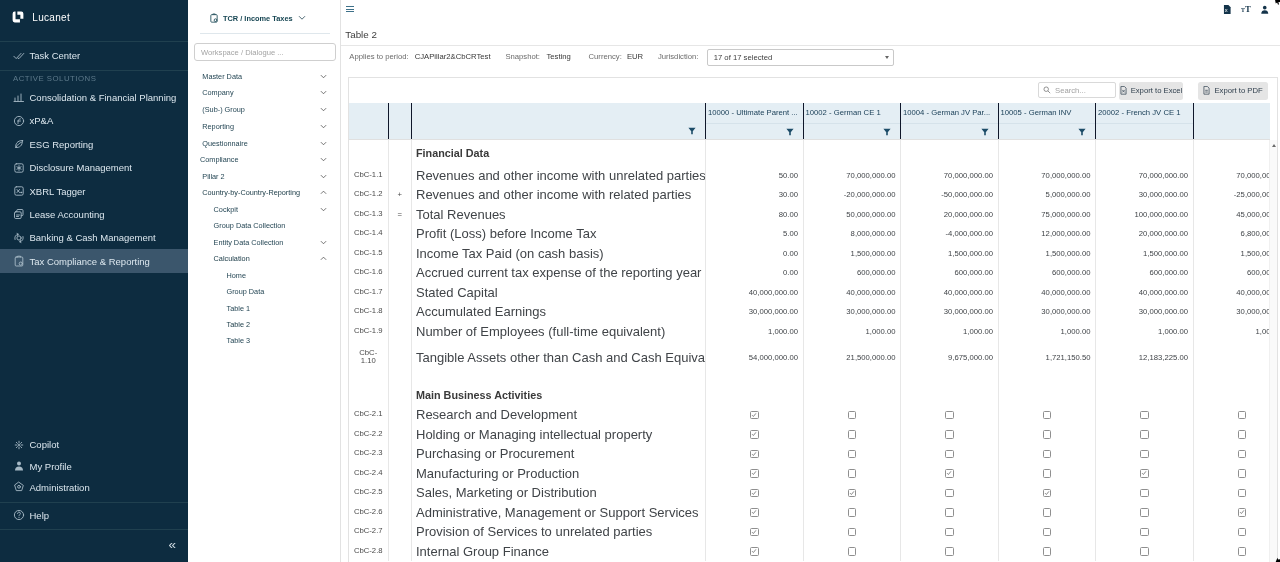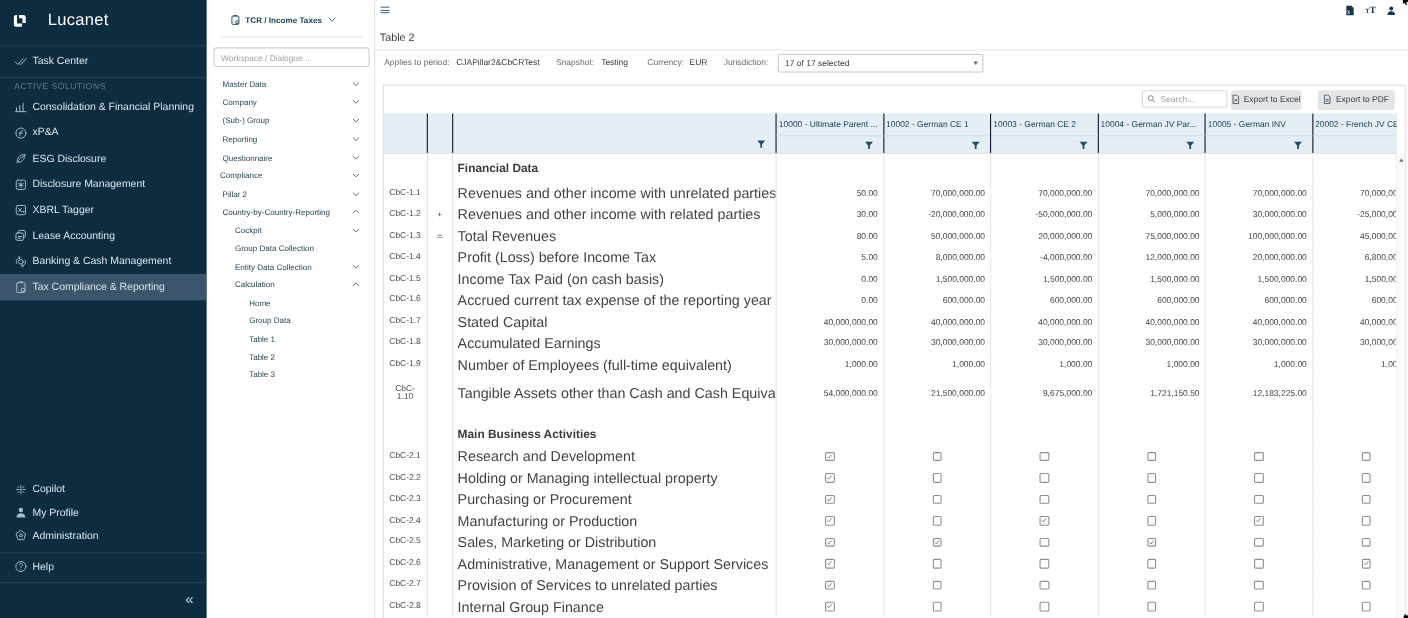--- a/index.html
+++ b/index.html
@@ -1,17 +1,17 @@
 <!DOCTYPE html>
 <html><head><meta charset="utf-8"><style>
 *{margin:0;padding:0;box-sizing:border-box}
 html,body{width:1280px;height:562px;overflow:hidden;background:#fff;font-family:"Liberation Sans",sans-serif;position:relative}
 #sb{position:absolute;left:0;top:0;width:188px;height:562px;background:#0d2c40;color:#dce7ee}
 #sb .logo{position:absolute;left:11.3px;top:10.2px;display:flex;align-items:center}
-#sb .logo span{margin-left:18px;font-size:15px;letter-spacing:.3px;color:#fff}
+#sb .logo span{margin-left:7px;font-size:10px;letter-spacing:.3px;color:#fff}
 .sbdiv{position:absolute;left:0;width:188px;height:1px;background:#20404f}
 .sbi{position:absolute;left:12.5px;height:23px;display:flex;align-items:center;font-size:9.5px;white-space:nowrap}
 .sbi svg{flex:0 0 auto}
 .sbi span{margin-left:5px}
 .sbsec{position:absolute;left:13px;font-size:7.8px;letter-spacing:.5px;color:#5e7a8b}
 .sbsel{position:absolute;left:0;top:249px;width:188px;height:23.5px;background:#3b566c}
 .sbi.on{z-index:2}
 #collapse{position:absolute;right:12px;top:536.5px;font-size:13.5px;color:#cfdbe2}
 #nav{position:absolute;left:188px;top:0;width:153px;height:562px;background:#fff;border-right:1px solid #e2e2e2}
 #nav .wshead{position:absolute;left:21px;top:13px;display:flex;align-items:center}
@@ -96,21 +96,21 @@
         <circle cx="6" cy="6" r="4.6"></circle>
         <path d="M5 8.5 C5 5 6 3.5 7.5 3.8 M4.5 6 H7.5"></path>
       </svg>
       <span>xP&amp;A</span>
     </div>
     <div class="sbi " style="top:132.7px">
       <svg viewBox="0 0 12 12" width="12" height="12" fill="none" stroke="#a7bac6" stroke-width="0.9" stroke-linecap="round" stroke-linejoin="round">
         <path d="M9.5 2.5 C4 2.5 2.5 6 2.7 9.5 C6.5 9.7 9.5 8 9.5 2.5 Z"></path>
         <path d="M2.7 9.5 C4.5 6.5 6.5 5 8.5 4.2"></path>
       </svg>
-      <span>ESG Disclosure</span>
+      <span>ESG Reporting</span>
     </div>
     <div class="sbi " style="top:156.1px">
       <svg viewBox="0 0 12 12" width="12" height="12" fill="none" stroke="#a7bac6" stroke-width="0.9" stroke-linecap="round" stroke-linejoin="round">
         <rect x="1.8" y="1.8" width="8.4" height="8.4" rx="1.5"></rect>
         <path d="M6 3.6 V8.4 M3.9 4.8 L8.1 7.2 M8.1 4.8 L3.9 7.2"></path>
       </svg>
       <span>Disclosure Management</span>
     </div>
     <div class="sbi " style="top:179.5px">
       <svg viewBox="0 0 12 12" width="12" height="12" fill="none" stroke="#a7bac6" stroke-width="0.9" stroke-linecap="round" stroke-linejoin="round">
@@ -339,28 +339,20 @@
       </div>
       <div class="hd">
         <div class="hname">10002 - German CE 1</div>
         <div class="hfilt">
           <svg class="fun" viewBox="0 0 10 10" width="8" height="8">
             <path d="M0.5 1 H9.5 L6 5.2 V9.2 L4 9.2 V5.2 Z" fill="#1c4c68"></path>
           </svg>
         </div>
       </div>
       <div class="hd">
-        <div class="hname">10003 - German CE 2</div>
-        <div class="hfilt">
-          <svg class="fun" viewBox="0 0 10 10" width="8" height="8">
-            <path d="M0.5 1 H9.5 L6 5.2 V9.2 L4 9.2 V5.2 Z" fill="#1c4c68"></path>
-          </svg>
-        </div>
-      </div>
-      <div class="hd">
         <div class="hname">10004 - German JV Par...</div>
         <div class="hfilt">
           <svg class="fun" viewBox="0 0 10 10" width="8" height="8">
             <path d="M0.5 1 H9.5 L6 5.2 V9.2 L4 9.2 V5.2 Z" fill="#1c4c68"></path>
           </svg>
         </div>
       </div>
       <div class="hd">
         <div class="hname">10005 - German INV</div>
         <div class="hfilt">

